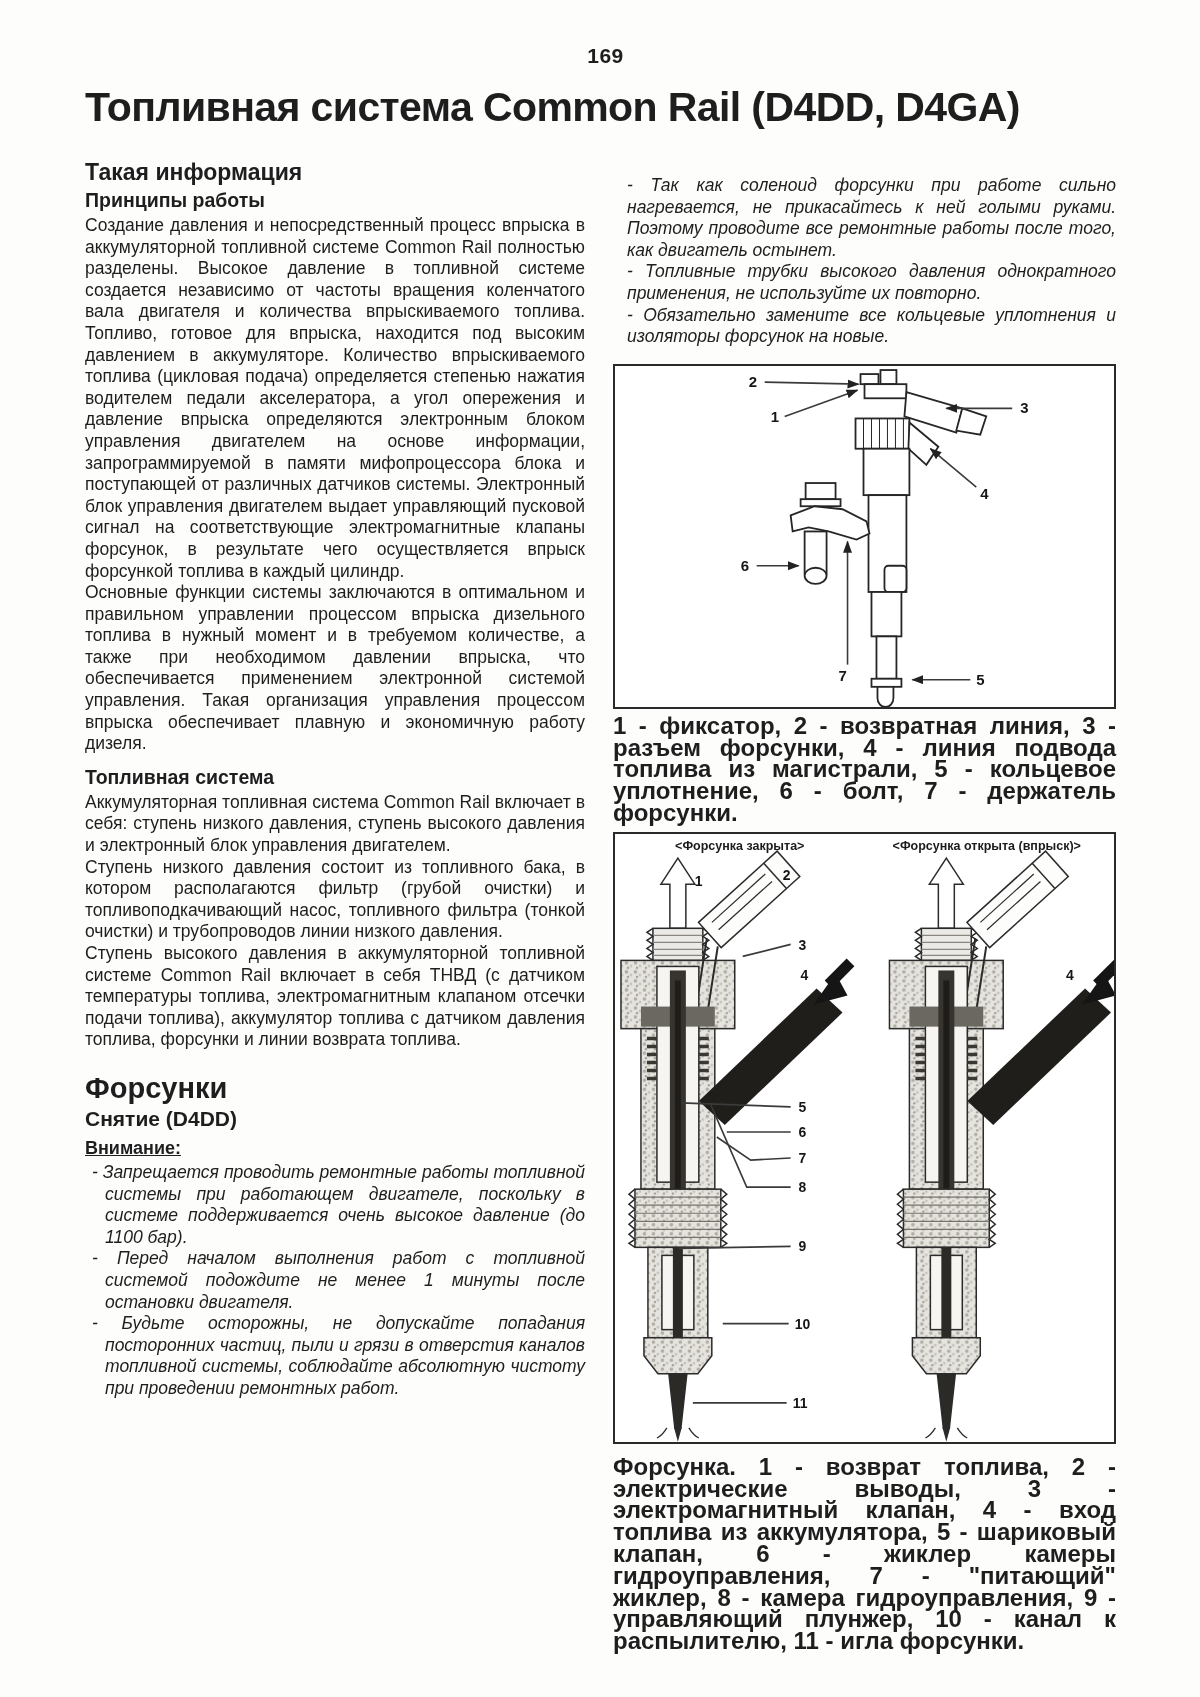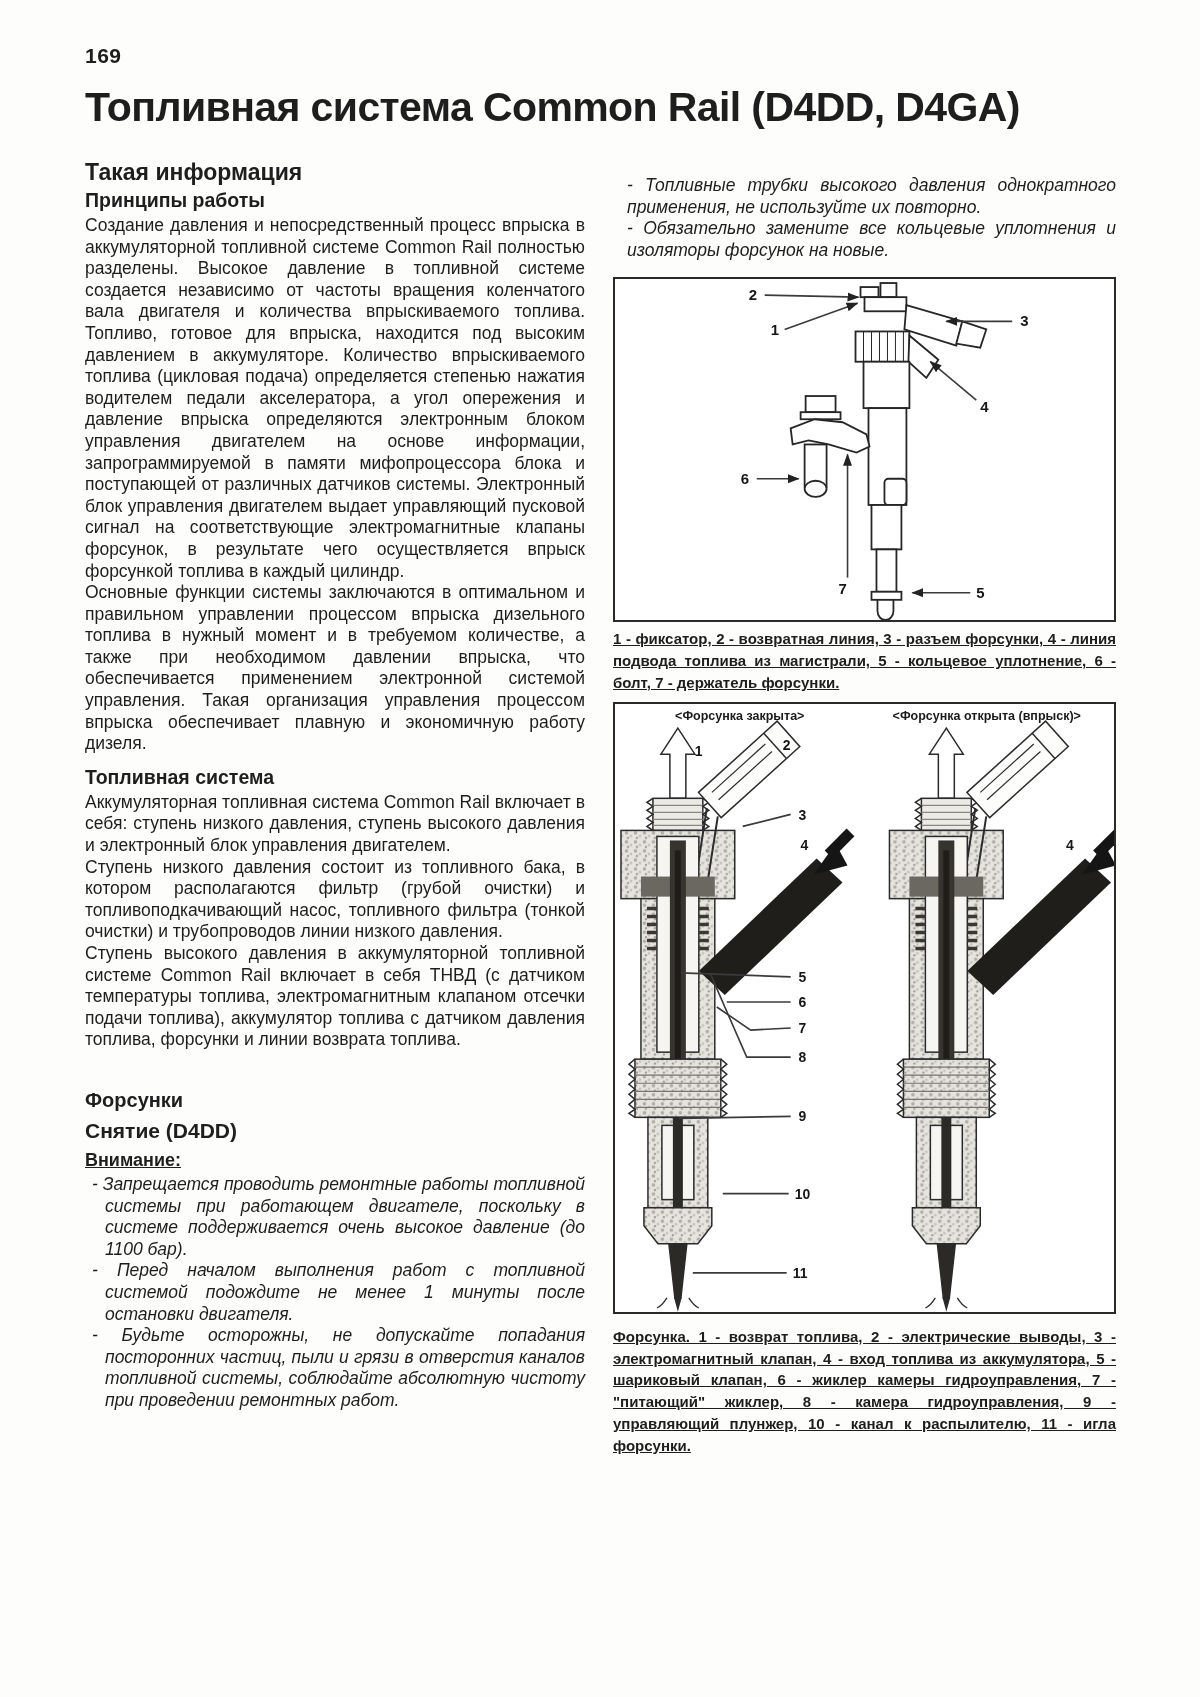--- a/index.html
+++ b/index.html
@@ -1,43 +1,43 @@
 <!DOCTYPE html>
 <html lang="ru"><head>
 <meta charset="utf-8">
 <style>
   * { margin:0; padding:0; box-sizing:border-box; }
   html,body { width:1200px; height:1697px; background:#fdfdfc; color:#1e1e1e;
               font-family:"Liberation Sans", sans-serif; }
   .page { position:relative; width:1200px; height:1697px; padding:44px 72px 0 85px; overflow:hidden; }
-  .page-number { text-align:left; font-weight:bold; font-size:21px; letter-spacing:0.5px; padding-right:2px; }
+  .page-number { text-align:center; font-weight:bold; font-size:21px; letter-spacing:0.5px; padding-right:2px; }
   h1.title { font-size:41px; font-weight:bold; letter-spacing:-0.6px; margin-top:16px; margin-bottom:28px; white-space:nowrap; }
   .columns { display:flex; gap:28px; align-items:flex-start; }
   .col-left  { width:500px; }
   .col-right { width:503px; }
   h2.sec { font-size:23px; line-height:26px; font-weight:bold; margin-bottom:3px; }
-  h2.sec2 { font-size:20px; line-height:30px; font-weight:bold; margin-top:34px; margin-bottom:3px; }
+  h2.sec2 { font-size:29px; line-height:30px; font-weight:bold; margin-top:22px; margin-bottom:3px; }
   h3.sub { font-size:19.5px; line-height:24px; font-weight:bold; margin-bottom:3px; }
   h3.sub-mt { margin-top:10px; }
   h3.sub2 { font-size:21px; line-height:26px; font-weight:bold; margin-bottom:5px; }
   p.body { font-size:17.5px; line-height:21.6px; text-align:justify; }
   .attention { font-size:18px; line-height:22px; font-weight:bold; 
                text-decoration:underline; margin-bottom:3px; }
   p.warn { font-size:17.5px; line-height:21.6px; text-align:justify; font-style:italic; }
   .col-left p.warn { margin-left:20px; text-indent:-13px; }
   .right-warnings { margin-top:16px; padding-left:14px; margin-bottom:16px; }
   .figure-box { position:relative; width:100%; border:2.5px solid #2a2a2a; background:#fff; }
   .fig1 { height:345px; }
   .fig2 { height:612px; margin-top:8px; }
   .figure-box svg { display:block; width:100%; height:100%; }
   .fig2-label { position:absolute; top:5px; font-weight:bold; font-size:12.5px; color:#1b1b1b;
                 text-align:center; white-space:nowrap; }
   .f2l { left:4%;  width:42%; }
   .f2r { left:50%; width:49%; }
-  p.caption { font-size:15px; line-height:21.8px; font-weight:bold; text-align:justify; margin-top:6px;text-decoration:underline; }
+  p.caption { font-size:24px; line-height:21.8px; font-weight:bold; text-align:justify; margin-top:6px; }
   p.caption.c2 { margin-top:12px; }
   svg text { font-family:"Liberation Sans", sans-serif; font-weight:bold; fill:#161616; }
   .fig-draw { stroke:#262626; stroke-width:1.8; fill:#ffffff; }
   .callout-line { stroke:#3a3a3a; stroke-width:1.6; fill:none; }
 </style>
 </head>
 <body>
 
 <div class="page">
 
@@ -62,20 +62,21 @@
       <h3 class="sub2">Снятие (D4DD)</h3>
       <div class="attention">Внимание:</div>
       <p class="warn">- Запрещается проводить ремонтные работы топливной системы при работающем двигателе, поскольку в системе поддерживается очень высокое давление (до 1100 бар).</p>
       <p class="warn">- Перед началом выполнения работ с топливной системой подождите не менее 1 минуты после остановки двигателя.</p>
       <p class="warn">- Будьте осторожны, не допускайте попадания посторонних частиц, пыли и грязи в отверстия каналов топливной системы, соблюдайте абсолютную чистоту при проведении ремонтных работ.</p>
     </div>
 
     <div class="col-right">
 
       <div class="right-warnings">
+        <p class="warn">- Так как соленоид форсунки при работе сильно нагревается, не прикасайтесь к ней голыми руками. Поэтому проводите все ремонтные работы после того, как двигатель остынет.</p>
         <p class="warn">- Топливные трубки высокого давления однократного применения, не используйте их повторно.</p>
         <p class="warn">- Обязательно замените все кольцевые уплотнения и изоляторы форсунок на новые.</p>
       </div>
 
       <div class="figure-box fig1">
         <svg viewBox="0 0 500 338" preserveAspectRatio="none">
           <defs>
             <marker id="ah" markerWidth="13" markerHeight="10" refX="11" refY="4.5" orient="auto" markerUnits="userSpaceOnUse">
               <path d="M0,0 L12,4.5 L0,9 z" fill="#222"></path>
             </marker>

